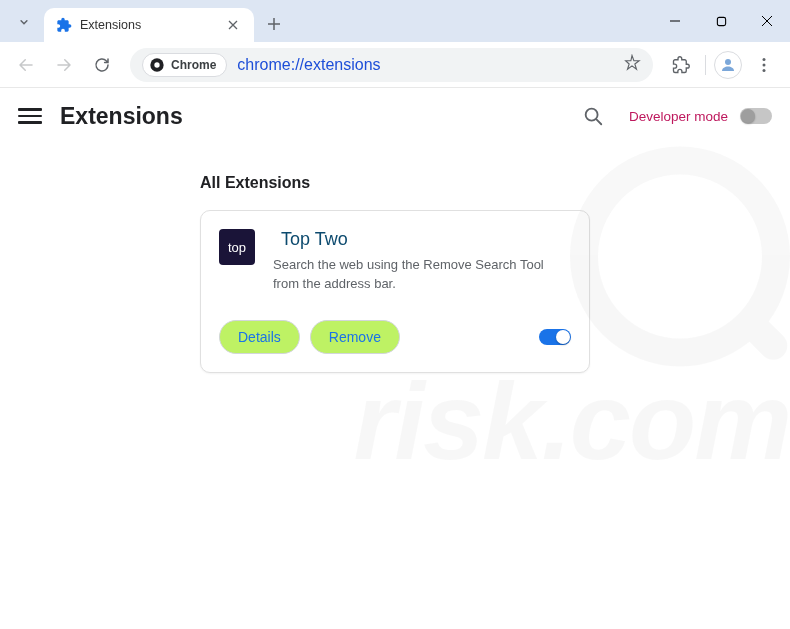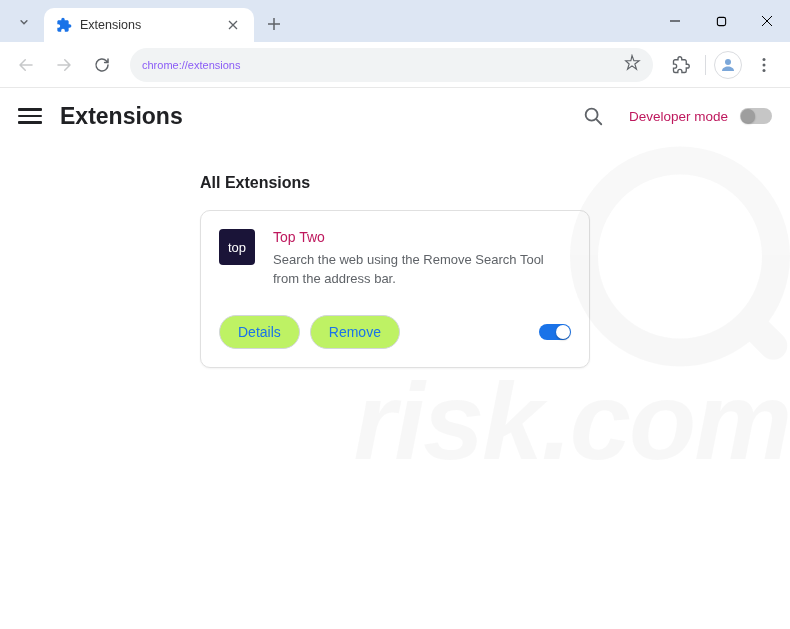--- a/index.html
+++ b/index.html
@@ -16,21 +16,21 @@
 .window-controls { margin-left: auto; display: flex; height: 42px; }
 .win-btn { width: 46px; height: 42px; display: flex; align-items: center; justify-content: center; cursor: pointer; }
 
 
 .toolbar { height: 46px; background: #fff; display: flex; align-items: center; padding: 0 10px; gap: 6px; border-bottom: 1px solid #e8e8e8; }
 .nav-btn { width: 32px; height: 32px; display: flex; align-items: center; justify-content: center; border-radius: 50%; cursor: pointer; }
 .nav-btn.disabled { opacity: 0.35; }
 .omnibox { flex: 1; height: 34px; background: #f1f3f4; border-radius: 17px; display: flex; align-items: center; padding: 0 12px; gap: 10px; margin: 0 6px; }
 .chrome-chip { display: flex; align-items: center; gap: 6px; background: #fff; border-radius: 12px; height: 24px; padding: 0 10px 0 6px; border: 1px solid #dadce0; }
 .chrome-chip-text { font-size: 12px; font-weight: 600; color: #3c4043; }
-.url-text { font-size: 11px; color: #8b5cf6; flex: 1; }
+.url-text { font-size: 16px; color: #1d4ed8; flex: 1; }
 .star-btn { cursor: pointer; }
 .toolbar-icon { width: 32px; height: 32px; display: flex; align-items: center; justify-content: center; cursor: pointer; }
 .divider { width: 1px; height: 20px; background: #dadce0; margin: 0 2px; }
 .profile-btn { width: 28px; height: 28px; border-radius: 50%; display: flex; align-items: center; justify-content: center; cursor: pointer; border: 1px solid #dadce0; }
 
 
 .page-header { height: 56px; display: flex; align-items: center; padding: 0 18px; gap: 18px; }
 .hamburger { width: 24px; height: 24px; display: flex; flex-direction: column; justify-content: center; gap: 4px; cursor: pointer; }
 .hamburger span { height: 2.5px; background: #202124; border-radius: 1px; }
 .page-title { font-size: 23px; font-weight: 600; color: #202124; flex: 1; }
@@ -39,21 +39,21 @@
 .dev-toggle { width: 32px; height: 16px; background: #c6c6c6; border-radius: 8px; position: relative; cursor: pointer; }
 .dev-toggle::after { content: ''; position: absolute; width: 14px; height: 14px; background: #9e9e9e; border-radius: 50%; top: 1px; left: 1px; box-shadow: 0 1px 2px rgba(0,0,0,0.3); }
 
 
 .content { padding: 30px 0 0 200px; }
 .section-title { font-size: 16px; font-weight: 700; color: #202124; margin-bottom: 18px; }
 .ext-card { width: 390px; background: #fff; border: 1px solid #e0e0e0; border-radius: 10px; padding: 18px; box-shadow: 0 1px 2px rgba(0,0,0,0.05); }
 .ext-top { display: flex; gap: 18px; margin-bottom: 26px; }
 .ext-icon { width: 36px; height: 36px; background: #1a1438; border-radius: 4px; display: flex; align-items: center; justify-content: center; color: #fff; font-size: 13px; font-weight: 400; }
 .ext-info { flex: 1; }
-.ext-name { font-size: 14px; color: #be185d; margin-bottom: 6px; }
+.ext-name { font-size: 18px; color: #0c4a6e; margin-bottom: 6px; margin-left: 8px; }
 .ext-desc { font-size: 13px; color: #5f6368; line-height: 1.45; }
 .ext-bottom { display: flex; align-items: center; gap: 10px; }
 .pill-btn { height: 34px; padding: 0 18px; border: 1px solid #d2d6da; border-radius: 17px; background: #bef264; color: #1a73e8; font-size: 14px; cursor: pointer; display: flex; align-items: center; }
 .ext-toggle { margin-left: auto; width: 32px; height: 16px; background: #1a73e8; border-radius: 8px; position: relative; cursor: pointer; }
 .ext-toggle::after { content: ''; position: absolute; width: 14px; height: 14px; background: #fff; border-radius: 50%; top: 1px; right: 1px; box-shadow: 0 1px 2px rgba(0,0,0,0.3); }
 
 
 .watermark { position: absolute; top: 50%; left: 50%; transform: translate(-50%, -50%); width: 100%; display: flex; flex-direction: column; align-items: flex-end; opacity: 0.06; pointer-events: none; }
 .wm-icon { width: 220px; height: 220px; border: 28px solid #888; border-radius: 50%; position: relative; }
 .wm-icon::after { content: ''; position: absolute; width: 60px; height: 28px; background: #888; bottom: -10px; right: -30px; transform: rotate(45deg); border-radius: 14px; }
@@ -120,20 +120,27 @@
     <svg width="18" height="18" viewBox="0 0 24 24">
         <path d="M4 12h16m0 0l-7-7m7 7l-7 7" stroke="#5f6368" stroke-width="2" fill="none" stroke-linecap="round"></path>
       </svg>
   </div>
   <div class="nav-btn">
     <svg width="18" height="18" viewBox="0 0 24 24">
         <path d="M20 12a8 8 0 11-2.34-5.66L20 8.5M20 4v4.5h-4.5" stroke="#5f6368" stroke-width="2" fill="none" stroke-linecap="round"></path>
       </svg>
   </div>
   <div class="omnibox">
+    <div class="chrome-chip">
+      <svg width="16" height="16" viewBox="0 0 24 24">
+          <circle cx="12" cy="12" r="10" fill="#202124"></circle>
+          <circle cx="12" cy="12" r="4" fill="#fff"></circle>
+        </svg>
+      <span class="chrome-chip-text">Chrome</span>
+    </div>
     <span class="url-text">chrome://extensions</span>
     <span class="star-btn">
       <svg width="18" height="18" viewBox="0 0 24 24">
           <path d="M12 2l2.5 7h7l-5.7 4.3 2.2 7-6-4.5-6 4.5 2.2-7L3.5 9h7z" stroke="#5f6368" stroke-width="1.5" fill="none"></path>
         </svg>
     </span>
   </div>
   <div class="toolbar-icon">
     <svg width="18" height="18" viewBox="0 0 24 24">
         <path fill="none" stroke="#5f6368" stroke-width="1.8" d="M20.5 11H19V7c0-1.1-.9-2-2-2h-4V3.5C13 2.12 11.88 1 10.5 1S8 2.12 8 3.5V5H4c-1.1 0-2 .9-2 2v3.8h1.5c1.5 0 2.7 1.2 2.7 2.7S5 16.2 3.5 16.2H2V20c0 1.1.9 2 2 2h3.8v-1.5c0-1.5 1.2-2.7 2.7-2.7s2.7 1.2 2.7 2.7V22H17c1.1 0 2-.9 2-2v-4h1.5c1.38 0 2.5-1.12 2.5-2.5S21.88 11 20.5 11z"></path>

